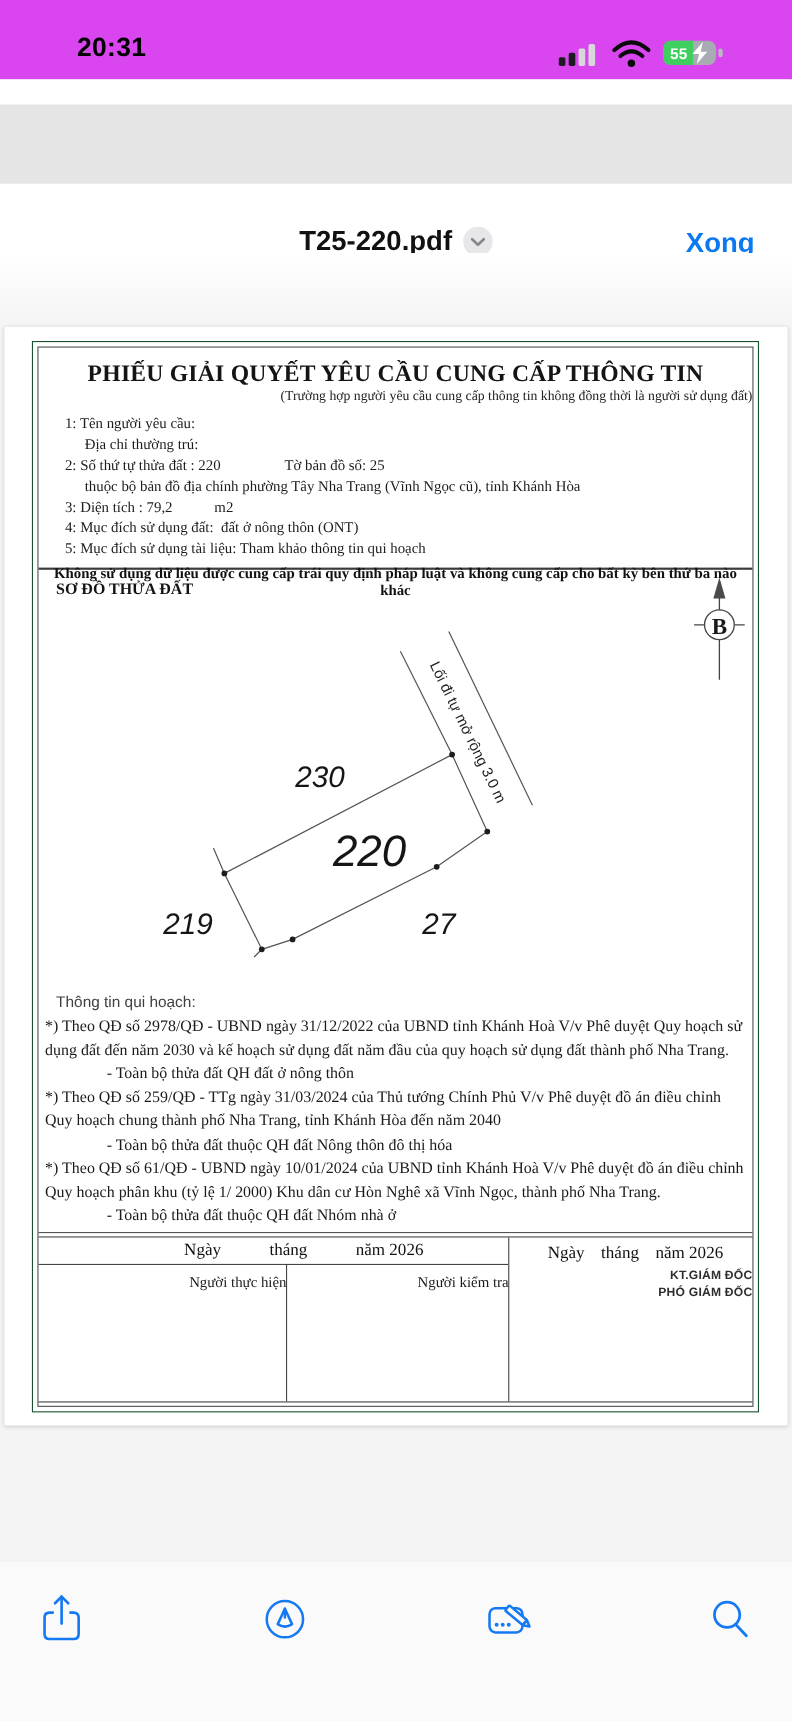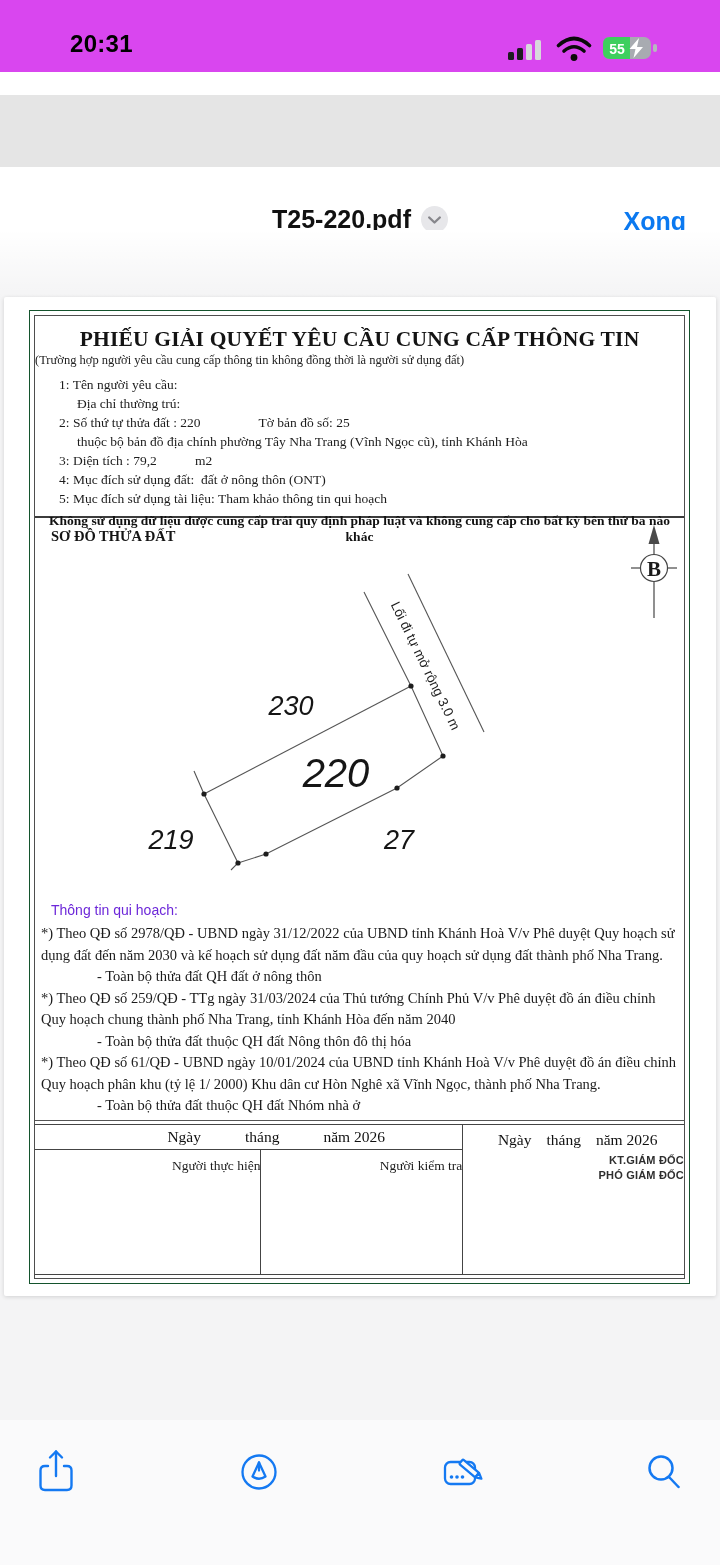--- a/index.html
+++ b/index.html
@@ -31,37 +31,37 @@
   .page { position:absolute; left:4px; top:297px; width:712px; height:999px; background:#fff;
     box-shadow:0 1px 4px rgba(0,0,0,.14); border-radius:2px; }
   .frame-outer { position:absolute; left:25px; right:26px; top:13px; bottom:12px;
     border:1px solid #14532d; padding:4px; box-sizing:border-box; }
   .frame-inner { position:relative; width:100%; height:100%; border:1.6px solid #4e4e4e; box-sizing:border-box; }
 
   
   .sec-header { position:absolute; top:0; left:0; right:0; height:202px; border-bottom:2.4px solid #3c3c3c; box-sizing:border-box; }
   .doc-title { margin-top:11px; text-align:center; font-family:"Liberation Serif","DejaVu Serif",serif;
     font-size:21.5px; font-weight:700; color:#141414; letter-spacing:.2px; }
-  .doc-subtitle { text-align:left; font-family:"Liberation Serif","DejaVu Serif",serif; font-size:12.5px; color:#222; margin-top:1px; }
+  .doc-subtitle { text-align:right; font-family:"Liberation Serif","DejaVu Serif",serif; font-size:12.5px; color:#222; margin-top:1px; }
   .info-lines { margin:7px 0 0 24px; font-family:"Liberation Serif","DejaVu Serif",serif; font-size:13.5px; color:#1c1c1c; }
   .il { line-height:19px; white-space:pre-wrap; }
   .il .gap60 { margin-left:58px; }
   .il .gap40 { margin-left:38px; }
   .indent { padding-left:18px; }
   .warning { margin-top:5px; text-align:center; font-family:"Liberation Serif","DejaVu Serif",serif;
     font-size:13.5px; font-weight:700; color:#111; }
 
   
   .sec-diagram { position:absolute; top:202px; left:0; right:0; height:604px; }
   .diagram-title { position:absolute; left:16px; top:10px; font-family:"Liberation Serif","DejaVu Serif",serif;
     font-size:14.5px; font-weight:700; color:#141414; }
   .plot-svg { position:absolute; left:0; top:0; }
 
   .planning { position:absolute; left:6px; right:6px; top:384px; color:#1a1a1a; }
-  .planning-heading { font-family:"Liberation Sans","DejaVu Sans",sans-serif; font-size:14px; color:#6d28d9; margin:0 0 5px 10px; }
+  .planning-heading { font-family:"Liberation Sans","DejaVu Sans",sans-serif; font-size:14px; color:#404040; margin:0 0 5px 10px; }
   .pp { margin:0; font-family:"Liberation Serif","DejaVu Serif",serif; font-size:14.5px; line-height:21.5px; }
   .pp.sub { padding-left:56px; }
 
   
   .pre-hairline { position:absolute; left:0; right:0; top:804px; border-top:1px solid #555; }
   .sec-sign { position:absolute; left:0; right:0; top:808px; bottom:3px;
     border-top:1px solid #444; border-bottom:1px solid #444; display:flex; box-sizing:border-box; }
   .sig-left { width:66%; border-right:1px solid #444; display:flex; flex-direction:column; box-sizing:border-box; }
   .sig-date-row { height:25px; display:flex; justify-content:center; align-items:center; gap:44px; padding-left:55px;
     font-family:"Liberation Serif","DejaVu Serif",serif; font-size:15.5px; color:#111; border-bottom:1px solid #444; box-sizing:border-box; }

